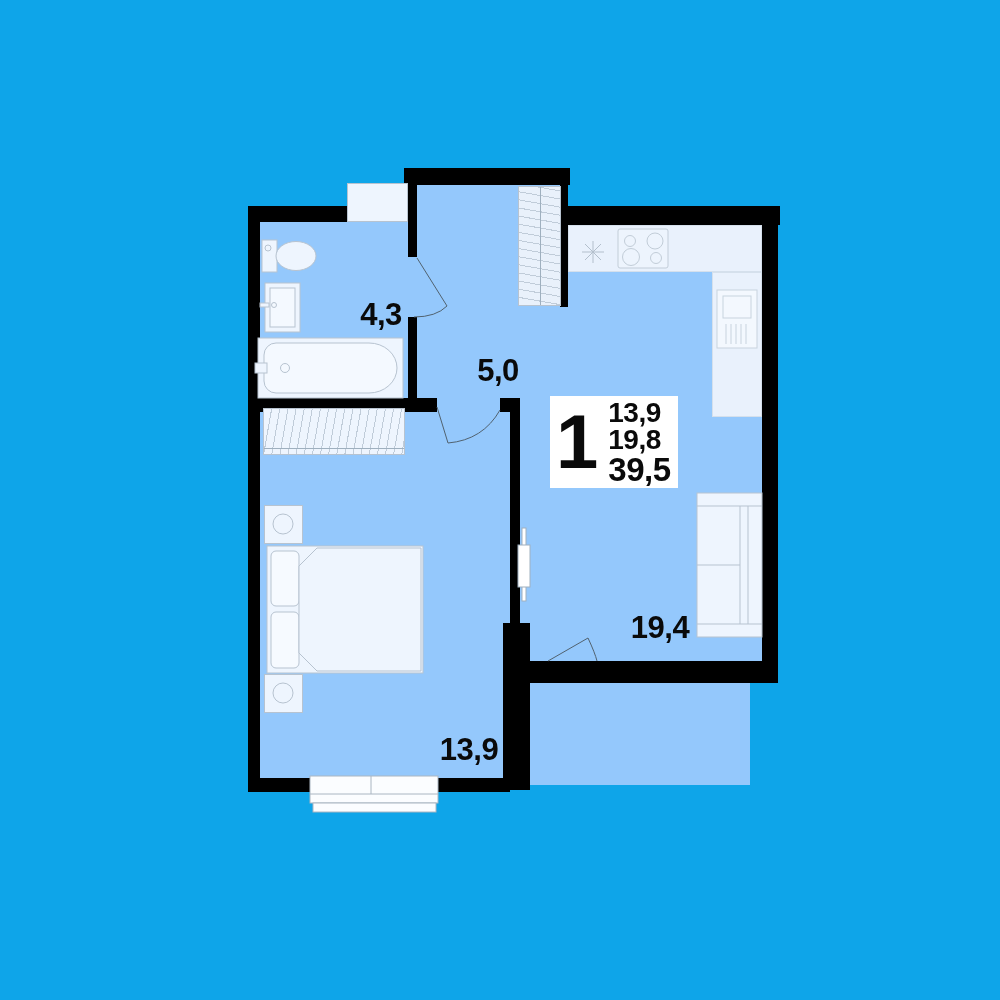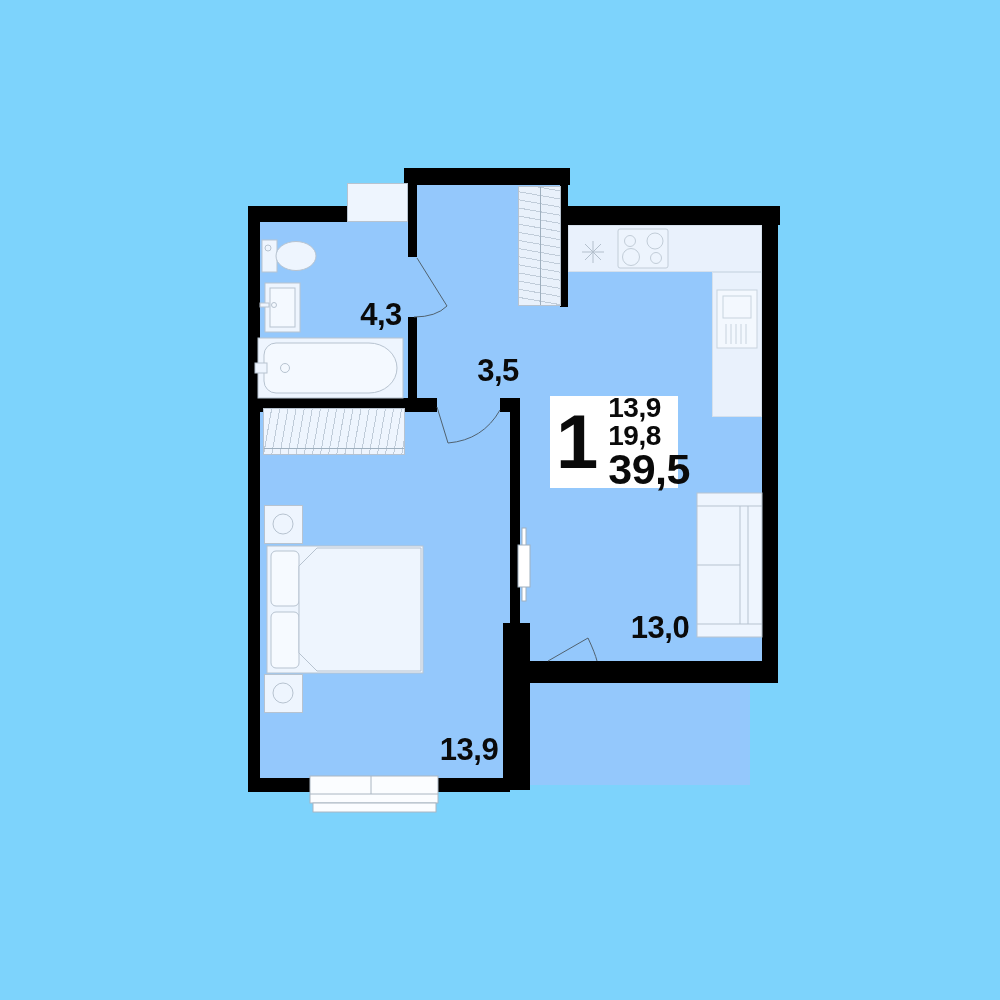--- a/index.html
+++ b/index.html
@@ -1,35 +1,35 @@
 <!DOCTYPE html>
 <html><head>
 <meta charset="utf-8">
 <style>
   html,body{margin:0;padding:0;background:#000;}
-  .stage{position:relative;width:1000px;height:1000px;background:#7dd3fc;overflow:hidden;
+  .stage{position:relative;width:1000px;height:1000px;background:#0ea5e9;overflow:hidden;
          font-family:"Liberation Sans", sans-serif;}
   .floor{position:absolute;background:#94c8fc;z-index:1;}
   .wall{position:absolute;background:#000;z-index:2;}
   .fix{position:absolute;background:#eef5fe;border:1px solid #b7c3d0;box-sizing:border-box;z-index:3;}
   .counter{position:absolute;background:#e9f1fc;border:1px solid #d5e0ec;box-sizing:border-box;z-index:3;}
   .hatch-h{background-image:repeating-linear-gradient(100deg,rgba(0,0,0,0) 0 7px,#c0ccd9 7px 8px);}
   .hatch-v{background-image:repeating-linear-gradient(10deg,rgba(0,0,0,0) 0 7px,#c0ccd9 7px 8px);}
   .rail-h:after{content:"";position:absolute;left:0;right:0;bottom:5px;height:1px;background:#9fb0bf;}
   .rail-v:after{content:"";position:absolute;top:0;bottom:0;left:50%;width:1px;background:#9fb0bf;}
   svg.overlay{position:absolute;left:0;top:0;z-index:4;pointer-events:none;}
   .lbl{position:absolute;z-index:5;color:#0a0a0a;font-weight:700;font-size:31px;
        letter-spacing:-0.5px;text-align:center;line-height:1;}
   .card{position:absolute;z-index:5;background:#ffffff;display:flex;align-items:center;
         box-sizing:border-box;padding:4px 8px 4px 6px;}
   .card .big{font-size:76px;font-weight:700;color:#0a0a0a;line-height:0.9;width:50px;text-align:center;}
   .card .sep{width:1px;background:#d9d9d9;align-self:stretch;margin:6px 6px 6px 4px;}
   .card .vals{display:flex;flex-direction:column;justify-content:center;color:#0a0a0a;font-weight:700;}
   .card .v1,.card .v2{font-size:28px;line-height:0.98;letter-spacing:-0.5px;}
-  .card .v3{font-size:43px;line-height:0.95;letter-spacing:-0.5px;}
+  .card .v3{font-size:33px;line-height:0.95;letter-spacing:-0.5px;}
 </style>
 </head>
 <body>
 
 <div class="stage">
 
   <div class="floor" style="left:258px;top:215px;width:150px;height:185px"></div>
   <div class="floor" style="left:408px;top:183px;width:160px;height:229px"></div>
   <div class="floor" style="left:520px;top:222px;width:245px;height:441px"></div>
   <div class="floor" style="left:258px;top:400px;width:252px;height:380px"></div>
@@ -148,23 +148,23 @@
       <path d="M437,407 L448,443"></path>
         <path d="M448,443 Q483,440 500,410"></path>
     </g>
     <g fill="none" stroke="#51626f">
       <path d="M548,661 L588,638"></path>
         <path d="M588,638 Q595,653 597,661"></path>
     </g>
   </svg>
 
   <div class="lbl" style="left:341px;top:299px;width:80px">4,3</div>
-  <div class="lbl" style="left:458px;top:355px;width:80px">3,5</div>
+  <div class="lbl" style="left:458px;top:355px;width:80px">5,0</div>
   <div class="lbl" style="left:419px;top:734px;width:100px">13,9</div>
-  <div class="lbl" style="left:610px;top:612px;width:100px">13,0</div>
+  <div class="lbl" style="left:610px;top:612px;width:100px">19,4</div>
 
   <div class="card" style="left:550px;top:396px;width:128px;height:92px">
     <div class="big">1</div>
     <div class="sep"></div>
     <div class="vals">
       <div class="v1">13,9</div>
       <div class="v2">19,8</div>
       <div class="v3">39,5</div>
     </div>
   </div>

